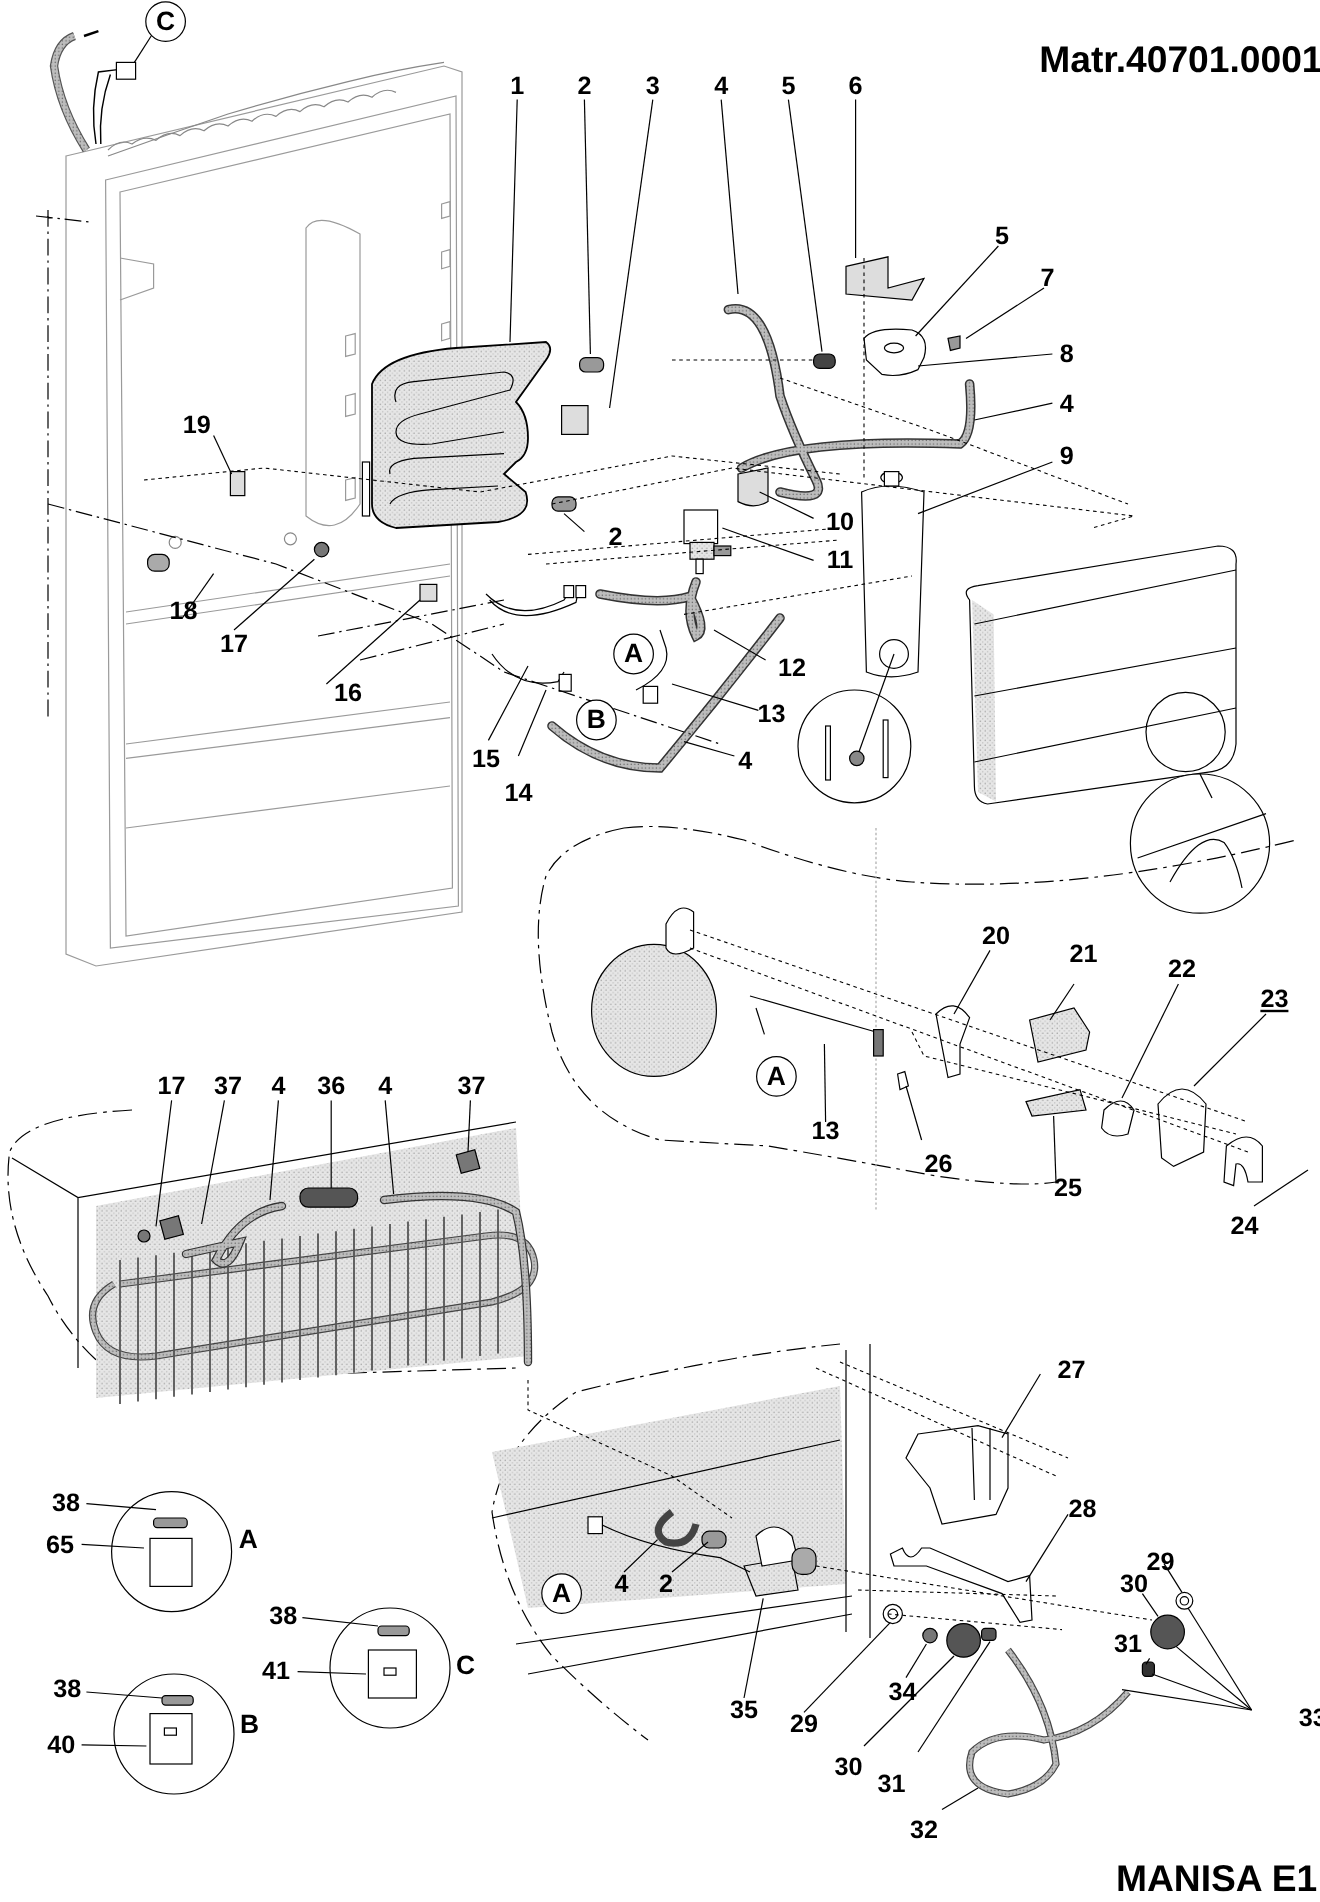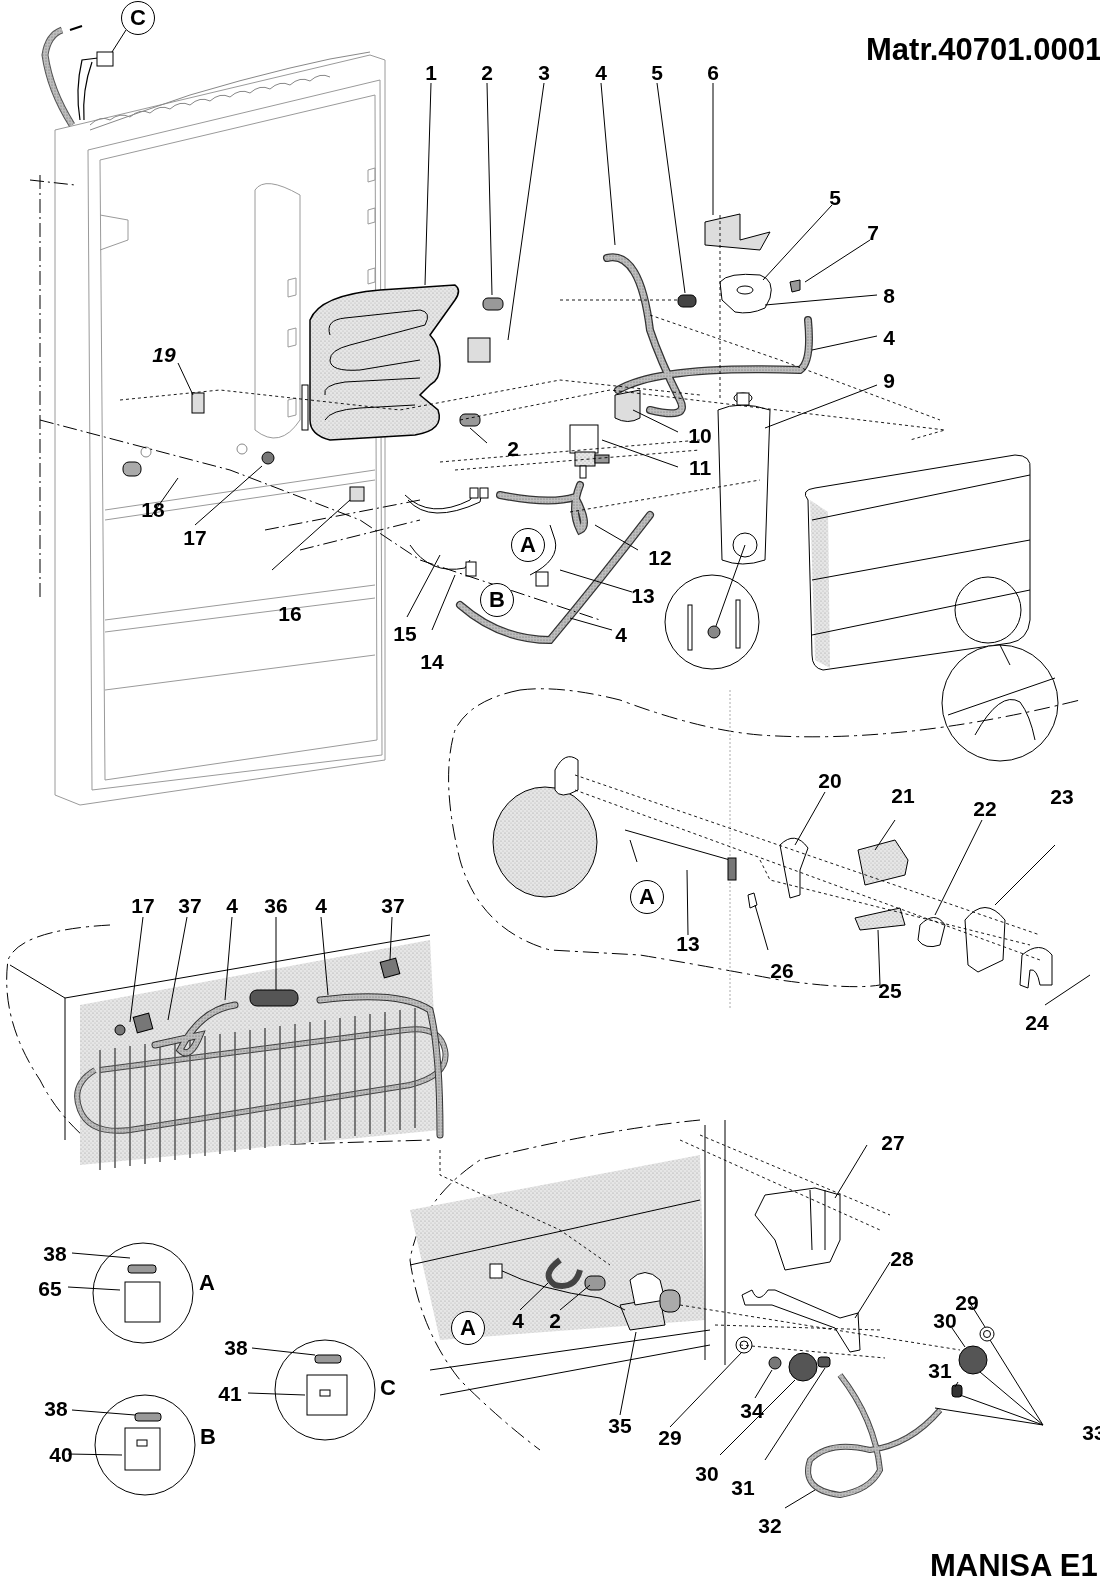--- a/index.html
+++ b/index.html
@@ -327,36 +327,36 @@
   <div class="lbl" style="left:487px; top:72px;">2</div>
   <div class="lbl" style="left:544px; top:72px;">3</div>
   <div class="lbl" style="left:601px; top:72px;">4</div>
   <div class="lbl" style="left:657px; top:72px;">5</div>
   <div class="lbl" style="left:713px; top:72px;">6</div>
   <div class="lbl" style="left:835px; top:197px;">5</div>
   <div class="lbl" style="left:873px; top:232px;">7</div>
   <div class="lbl" style="left:889px; top:295px;">8</div>
   <div class="lbl" style="left:889px; top:337px;">4</div>
   <div class="lbl" style="left:889px; top:380px;">9</div>
-  <div class="lbl" style="left:164px; top:354px;font-style:italic;">19</div>
+  <div class="lbl" style="left:164px; top:354px;">19</div>
   <div class="lbl" style="left:700px; top:435px;">10</div>
   <div class="lbl" style="left:513px; top:448px;">2</div>
   <div class="lbl" style="left:700px; top:467px;">11</div>
   <div class="lbl" style="left:153px; top:509px;">18</div>
   <div class="lbl" style="left:195px; top:537px;">17</div>
-  <div class="lbl" style="left:290px; top:578px;margin-top:35px;">16</div>
+  <div class="lbl" style="left:290px; top:578px;">16</div>
   <div class="lbl" style="left:660px; top:557px;">12</div>
   <div class="lbl" style="left:643px; top:595px;">13</div>
   <div class="lbl" style="left:405px; top:633px;">15</div>
   <div class="lbl" style="left:432px; top:643px;margin-top:18px;">14</div>
   <div class="lbl" style="left:621px; top:634px;">4</div>
   <div class="lbl" style="left:830px; top:780px;">20</div>
   <div class="lbl" style="left:903px; top:795px;">21</div>
   <div class="lbl" style="left:985px; top:808px;">22</div>
-  <div class="lbl" style="left:1062px; top:796px;">23</div>
+  <div class="lbl" style="left:1062px; top:833px;text-decoration:underline;">23</div>
   <div class="lbl" style="left:688px; top:943px;">13</div>
   <div class="lbl" style="left:782px; top:970px;">26</div>
   <div class="lbl" style="left:890px; top:990px;">25</div>
   <div class="lbl" style="left:1037px; top:1022px;">24</div>
   <div class="lbl" style="left:143px; top:905px;">17</div>
   <div class="lbl" style="left:190px; top:905px;">37</div>
   <div class="lbl" style="left:232px; top:905px;">4</div>
   <div class="lbl" style="left:276px; top:905px;">36</div>
   <div class="lbl" style="left:321px; top:905px;">4</div>
   <div class="lbl" style="left:393px; top:905px;">37</div>
@@ -364,21 +364,21 @@
   <div class="lbl" style="left:902px; top:1258px;">28</div>
   <div class="lbl" style="left:967px; top:1302px;">29</div>
   <div class="lbl" style="left:945px; top:1320px;">30</div>
   <div class="lbl" style="left:940px; top:1370px;">31</div>
   <div class="lbl" style="left:1050px; top:1432px;margin-left:44px;">33</div>
   <div class="lbl" style="left:55px; top:1253px;">38</div>
   <div class="lbl" style="left:50px; top:1288px;">65</div>
   <div class="lbl" style="left:236px; top:1347px;">38</div>
   <div class="lbl" style="left:230px; top:1393px;">41</div>
   <div class="lbl" style="left:56px; top:1408px;">38</div>
-  <div class="lbl" style="left:51px; top:1454px;margin-left:10px;">40</div>
+  <div class="lbl" style="left:51px; top:1454px;">40</div>
   <div class="lbl" style="left:518px; top:1320px;">4</div>
   <div class="lbl" style="left:555px; top:1320px;">2</div>
   <div class="lbl" style="left:620px; top:1425px;">35</div>
   <div class="lbl" style="left:670px; top:1437px;">29</div>
   <div class="lbl" style="left:752px; top:1410px;">34</div>
   <div class="lbl" style="left:707px; top:1473px;">30</div>
   <div class="lbl" style="left:743px; top:1487px;">31</div>
   <div class="lbl" style="left:770px; top:1525px;">32</div>
 
   

